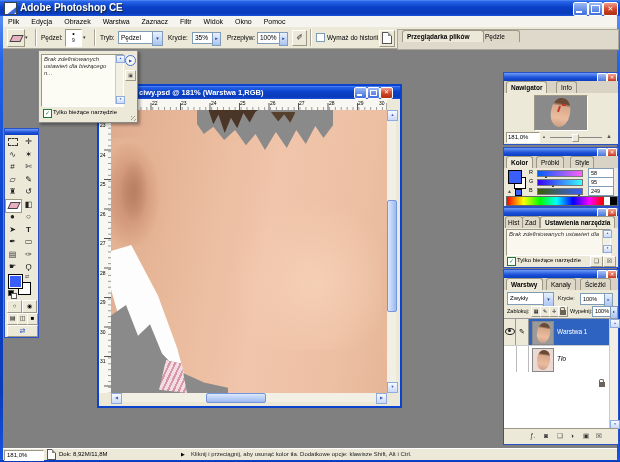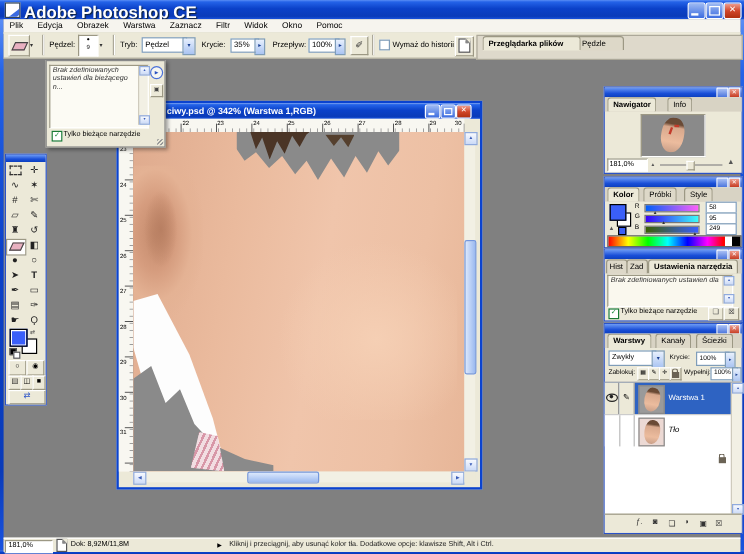--- a/index.html
+++ b/index.html
@@ -50,21 +50,21 @@
 <div id="screen">
 
   <div class="abs titlebar" style="left:0;top:16;width:3px;height:443px;top:16px;"></div>
   <div class="abs titlebar" style="left:617px;top:16px;width:3px;height:443px;"></div>
   <div class="abs titlebar" style="left:0;top:459px;width:620px;height:3px;"></div>
 
   <div class="abs titlebar" style="left:0;top:0;width:620px;height:16px;">
     <div class="abs" style="left:4px;top:2px;width:11px;height:11px;background:#fff;border:1px solid #345;overflow:hidden;">
       <div style="width:15px;height:4px;background:#3a6ae0;transform:rotate(-38deg) translate(-2px,6px);"></div>
     </div>
-    <div class="abs" style="left:20px;top:2px;font-size:14px;font-weight:bold;color:#fff;text-shadow:1px 1px 1px #123;">Adobe Photoshop CE</div>
+    <div class="abs" style="left:20px;top:2px;font-size:10px;font-weight:bold;color:#fff;text-shadow:1px 1px 1px #123;">Adobe Photoshop CE</div>
     <div class="abs wbtn" style="left:573px;top:2px;">
         <div style="position:absolute;left:2px;bottom:2px;width:6px;height:2px;background:#fff;"></div>
       </div>
     <div class="abs wbtn" style="left:588px;top:2px;">
         <div style="position:absolute;left:2px;top:2px;width:7px;height:6px;border:1px solid #fff;"></div>
       </div>
     <div class="abs wbtn close" style="left:603px;top:2px;">✕</div>
   </div>
 
   <div class="abs" style="left:3px;top:16px;width:614px;height:11px;background:#f6f4ee;border-bottom:1px solid #d8d4c8;line-height:11px;">
@@ -154,21 +154,21 @@
     <div class="abs bev-out" style="left:2px;top:184px;width:9px;height:10px;text-align:center;font-size:6px;line-height:9px;"><span>▤</span></div>
     <div class="abs bev-out" style="left:12px;top:184px;width:9px;height:10px;text-align:center;font-size:6px;line-height:9px;"><span>◫</span></div>
     <div class="abs bev-out" style="left:22px;top:184px;width:9px;height:10px;text-align:center;font-size:6px;line-height:9px;"><span>■</span></div>
 
     <div class="abs bev-out" style="left:2px;top:196px;width:29px;height:10px;text-align:center;font-size:7px;line-height:9px;color:#2a52c8;"><span>⇄</span></div>
   </div>
 
   <div class="abs" style="left:97px;top:84px;width:301px;height:320px;border:2px solid #0b43cf;background:#ece9d8;">
     <div class="titlebar" style="height:13px;position:relative;">
       <div class="abs pageicon" style="left:2px;top:1px;width:7px;height:9px;"></div>
-      <div class="abs" style="left:40px;top:2px;font-size:7.5px;font-weight:bold;color:#fff;white-space:nowrap;">ciwy.psd @ 342% (Warstwa 1,RGB)</div>
+      <div class="abs" style="left:40px;top:2px;font-size:7.5px;font-weight:bold;color:#fff;white-space:nowrap;">ciwy.psd @ 181% (Warstwa 1,RGB)</div>
       <div class="abs wbtn" style="left:255px;top:1px;width:11px;height:10px;">
           <div style="position:absolute;left:2px;bottom:2px;width:5px;height:2px;background:#fff;"></div>
         </div>
       <div class="abs wbtn" style="left:268px;top:1px;width:11px;height:10px;">
           <div style="position:absolute;left:2px;top:2px;width:5px;height:4px;border:1px solid #fff;"></div>
         </div>
       <div class="abs wbtn close" style="left:281px;top:1px;width:11px;height:10px;font-size:6px;line-height:9px;">✕</div>
     </div>
 
     <div class="abs bev-out" style="left:0;top:13px;width:12px;height:11px;"></div>

